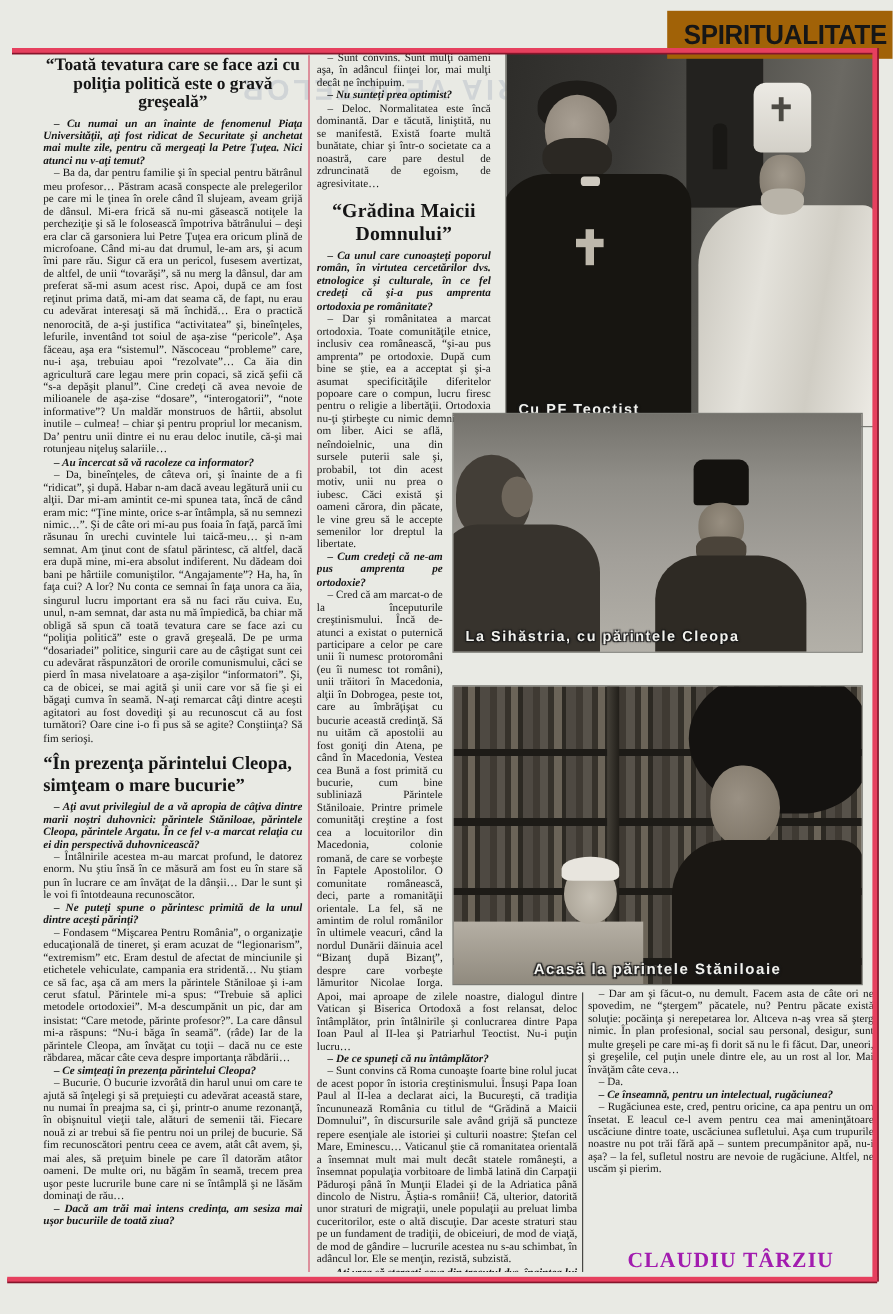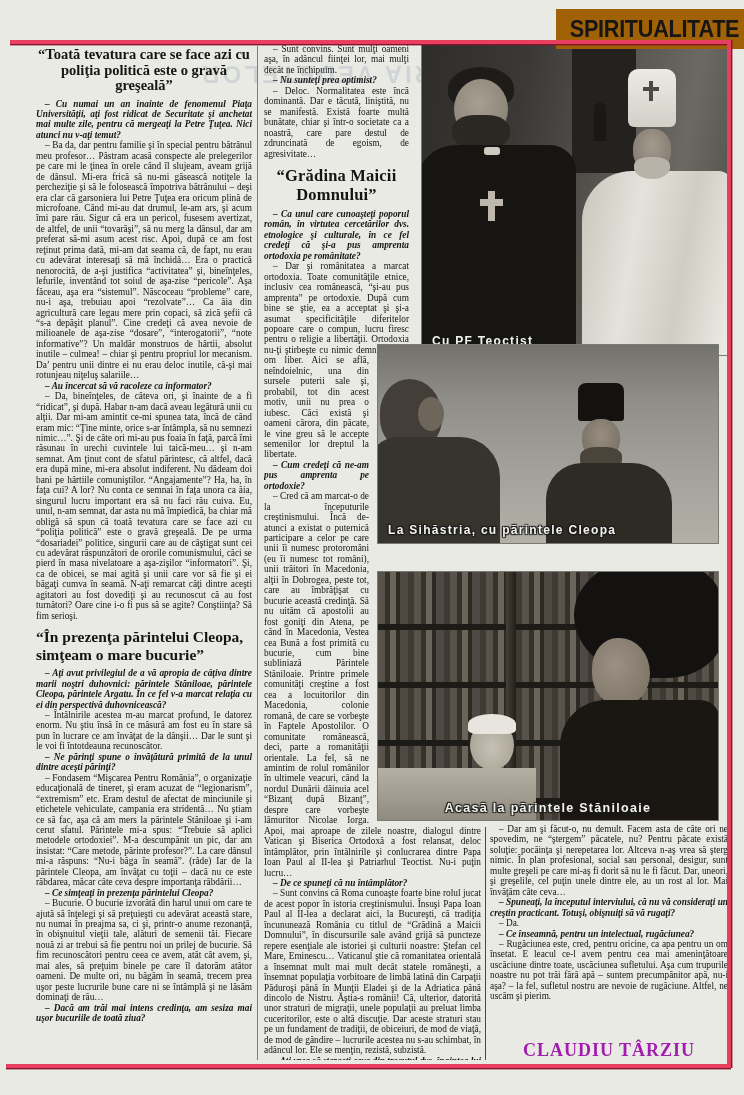--- a/index.html
+++ b/index.html
@@ -119,21 +119,21 @@
   <div class="col left">
 
   <p class="blk headline">“Toată tevatura care se face azi cu poliţia politică este o gravă greşeală”</p>
       <p class="blk q">– Cu numai un an înainte de fenomenul Piaţa Universităţii, aţi fost ridicat de Securitate şi anchetat mai multe zile, pentru că mergeaţi la Petre Ţuţea. Nici atunci nu v-aţi temut?</p>
       <p class="blk a">– Ba da, dar pentru familie şi în special pentru bătrânul meu profesor… Păstram acasă conspecte ale prelegerilor pe care mi le ţinea în orele când îl slujeam, aveam grijă de dânsul. Mi-era frică să nu-mi găsească notiţele la percheziţie şi să le folosească împotriva bătrânului – deşi era clar că garsoniera lui Petre Ţuţea era oricum plină de microfoane. Când mi-au dat drumul, le-am ars, şi acum îmi pare rău. Sigur că era un pericol, fusesem avertizat, de altfel, de unii “tovarăşi”, să nu merg la dânsul, dar am preferat să-mi asum acest risc. Apoi, după ce am fost reţinut prima dată, mi-am dat seama că, de fapt, nu erau cu adevărat interesaţi să mă închidă… Era o practică nenorocită, de a-şi justifica “activitatea” şi, bineînţeles, lefurile, inventând tot soiul de aşa-zise “pericole”. Aşa făceau, aşa era “sistemul”. Născoceau “probleme” care, nu-i aşa, trebuiau apoi “rezolvate”… Ca ăia din agricultură care legau mere prin copaci, să zică şefii că “s-a depăşit planul”. Cine credeţi că avea nevoie de milioanele de aşa-zise “dosare”, “interogatorii”, “note informative”? Un maldăr monstruos de hârtii, absolut inutile – culmea! – chiar şi pentru propriul lor mecanism. Da’ pentru unii dintre ei nu erau deloc inutile, că-şi mai rotunjeau niţeluş salariile…</p>
       <p class="blk q">– Au încercat să vă racoleze ca informator?</p>
       <p class="blk a">– Da, bineînţeles, de câteva ori, şi înainte de a fi “ridicat”, şi după. Habar n-am dacă aveau legătură unii cu alţii. Dar mi-am amintit ce-mi spunea tata, încă de când eram mic: “Ţine minte, orice s-ar întâmpla, să nu semnezi nimic…”. Şi de câte ori mi-au pus foaia în faţă, parcă îmi răsunau în urechi cuvintele lui taică-meu… şi n-am semnat. Am ţinut cont de sfatul părintesc, că altfel, dacă era după mine, mi-era absolut indiferent. Nu dădeam doi bani pe hârtiile comuniştilor. “Angajamente”? Ha, ha, în faţa cui? A lor? Nu conta ce semnai în faţa unora ca ăia, singurul lucru important era să nu faci rău cuiva. Eu, unul, n-am semnat, dar asta nu mă împiedică, ba chiar mă obligă să spun că toată tevatura care se face azi cu “poliţia politică” este o gravă greşeală. De pe urma “dosariadei” politice, singurii care au de câştigat sunt cei cu adevărat răspunzători de ororile comunismului, căci se pierd în masa nivelatoare a aşa-zişilor “informatori”. Şi, ca de obicei, se mai agită şi unii care vor să fie şi ei băgaţi cumva în seamă. N-aţi remarcat câţi dintre aceşti agitatori au fost dovediţi şi au recunoscut că au fost turnători? Oare cine i-o fi pus să se agite? Conştiinţa? Să fim serioşi.</p>
       <p class="blk headline2">“În prezenţa părintelui Cleopa, simţeam o mare bucurie”</p>
       <p class="blk q">– Aţi avut privilegiul de a vă apropia de câţiva dintre marii noştri duhovnici: părintele Stăniloae, părintele Cleopa, părintele Argatu. În ce fel v-a marcat relaţia cu ei din perspectivă duhovnicească?</p>
       <p class="blk a">– Întâlnirile acestea m-au marcat profund, le datorez enorm. Nu ştiu însă în ce măsură am fost eu în stare să pun în lucrare ce am învăţat de la dânşii… Dar le sunt şi le voi fi întotdeauna recunoscător.</p>
-      <p class="blk q">– Ne părinţi spune o învăţătură primită de la unul dintre aceşti părinţi?</p>
+      <p class="blk q">– Ne puteţi spune o părintesc primită de la unul dintre aceşti părinţi?</p>
       <p class="blk a">– Fondasem “Mişcarea Pentru România”, o organizaţie educaţională de tineret, şi eram acuzat de “legionarism”, “extremism” etc. Eram destul de afectat de minciunile şi etichetele vehiculate, campania era stridentă… Nu ştiam ce să fac, aşa că am mers la părintele Stăniloae şi i-am cerut sfatul. Părintele mi-a spus: “Trebuie să aplici metodele ortodoxiei”. M-a descumpănit un pic, dar am insistat: “Care metode, părinte profesor?”. La care dânsul mi-a răspuns: “Nu-i băga în seamă”. (râde) Iar de la părintele Cleopa, am învăţat cu toţii – dacă nu ce este răbdarea, măcar câte ceva despre importanţa răbdării…</p>
       <p class="blk q">– Ce simţeaţi în prezenţa părintelui Cleopa?</p>
       <p class="blk a">– Bucurie. O bucurie izvorâtă din harul unui om care te ajută să înţelegi şi să preţuieşti cu adevărat această stare, nu numai în preajma sa, ci şi, printr-o anume rezonanţă, în obişnuitul vieţii tale, alături de semenii tăi. Fiecare nouă zi ar trebui să fie pentru noi un prilej de bucurie. Să fim recunoscători pentru ceea ce avem, atât cât avem, şi, mai ales, să preţuim binele pe care îl datorăm atâtor oameni. De multe ori, nu băgăm în seamă, trecem prea uşor peste lucrurile bune care ni se întâmplă şi ne lăsăm dominaţi de rău…</p>
       <p class="blk q">– Dacă am trăi mai intens credinţa, am sesiza mai uşor bucuriile de toată ziua?</p>
     </div>
 
   <div class="col middle">
     <div class="spacer-a"></div>
     <div class="spacer-b"></div>
 
@@ -146,21 +146,20 @@
       <p class="blk q">– Cum credeţi că ne-am pus amprenta pe ortodoxie?</p>
       <p class="blk a">– Cred că am marcat-o de la începuturile creştinismului. Încă de-atunci a existat o puternică participare a celor pe care unii îi numesc protoromâni (eu îi numesc tot români), unii trăitori în Macedonia, alţii în Dobrogea, peste tot, care au îmbrăţişat cu bucurie această credinţă. Să nu uităm că apostolii au fost goniţi din Atena, pe când în Macedonia, Vestea cea Bună a fost primită cu bucurie, cum bine subliniază Părintele Stăniloaie. Printre primele comunităţi creştine a fost cea a locuitorilor din Macedonia, colonie romană, de care se vorbeşte în Faptele Apostolilor. O comunitate românească, deci, parte a romanităţii orientale. La fel, să ne amintim de rolul românilor în ultimele veacuri, când la nordul Dunării dăinuia acel “Bizanţ după Bizanţ”, despre care vorbeşte lămuritor Nicolae Iorga. Apoi, mai aproape de zilele noastre, dialogul dintre Vatican şi Biserica Ortodoxă a fost relansat, deloc întâmplător, prin întâlnirile şi conlucrarea dintre Papa Ioan Paul al II-lea şi Patriarhul Teoctist. Nu-i puţin lucru…</p>
       <p class="blk q">– De ce spuneţi că nu întâmplător?</p>
       <p class="blk a">– Sunt convins că Roma cunoaşte foarte bine rolul jucat de acest popor în istoria creştinismului. Însuşi Papa Ioan Paul al II-lea a declarat aici, la Bucureşti, că tradiţia încununează România cu titlul de “Grădină a Maicii Domnului”, în discursurile sale având grijă să puncteze repere esenţiale ale istoriei şi culturii noastre: Ştefan cel Mare, Eminescu… Vaticanul ştie că romanitatea orientală a însemnat mult mai mult decât statele româneşti, a însemnat populaţia vorbitoare de limbă latină din Carpaţii Păduroşi până în Munţii Eladei şi de la Adriatica până dincolo de Nistru. Ăştia-s românii! Că, ulterior, datorită unor straturi de migraţii, unele populaţii au preluat limba cuceritorilor, este o altă discuţie. Dar aceste straturi stau pe un fundament de tradiţii, de obiceiuri, de mod de viaţă, de mod de gândire – lucrurile acestea nu s-au schimbat, în adâncul lor. Ele se menţin, rezistă, subzistă.</p>
       <p class="blk q">– Aţi vrea să ştergeţi ceva din trecutul dvs. înaintea lui Dumnezeu?</p>
     </div>
 
   <div class="col rightcol">
 
   <p class="blk a">– Dar am şi făcut-o, nu demult. Facem asta de câte ori ne spovedim, ne “ştergem” păcatele, nu? Pentru păcate există soluţie: pocăinţa şi nerepetarea lor. Altceva n-aş vrea să şterg nimic. În plan profesional, social sau personal, desigur, sunt multe greşeli pe care mi-aş fi dorit să nu le fi făcut. Dar, uneori, şi greşelile, cel puţin unele dintre ele, au un rost al lor. Mai învăţăm câte ceva…</p>
-      <p class="blk q">– Spuneaţi, la începutul interviului, că nu vă consideraţi un creştin practicant. Totuşi, obişnuiţi să vă rugaţi?</p>
       <p class="blk a">– Da.</p>
       <p class="blk q">– Ce înseamnă, pentru un intelectual, rugăciunea?</p>
       <p class="blk a">– Rugăciunea este, cred, pentru oricine, ca apa pentru un om însetat. E leacul ce-l avem pentru cea mai ameninţătoare uscăciune dintre toate, uscăciunea sufletului. Aşa cum trupurile noastre nu pot trăi fără apă – suntem precumpănitor apă, nu-i aşa? – la fel, sufletul nostru are nevoie de rugăciune. Altfel, ne uscăm şi pierim.</p>
     </div>
 
   <div class="byline">CLAUDIU TÂRZIU</div>
 
   <div class="photo" id="photo1">
     <div class="ppart doorway"></div>
     <div class="ppart tinyfig"></div>

